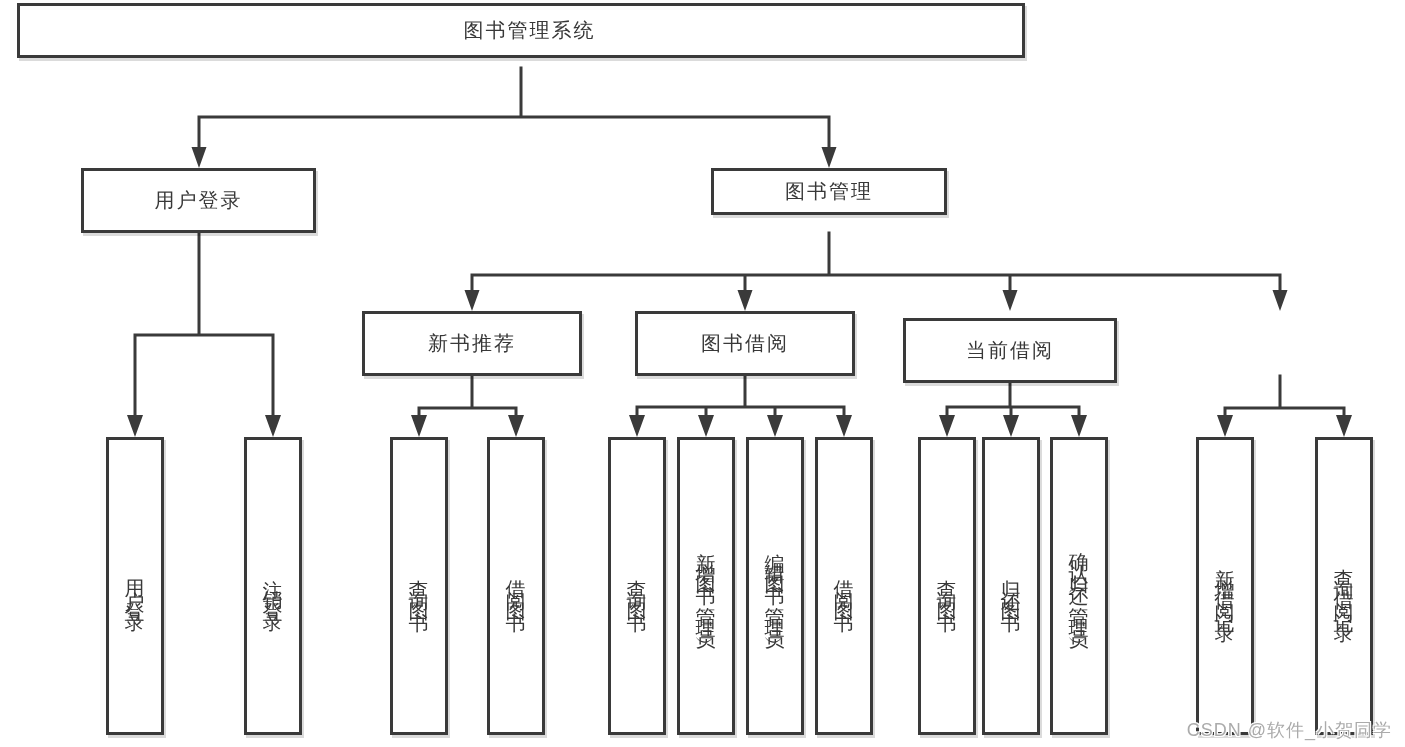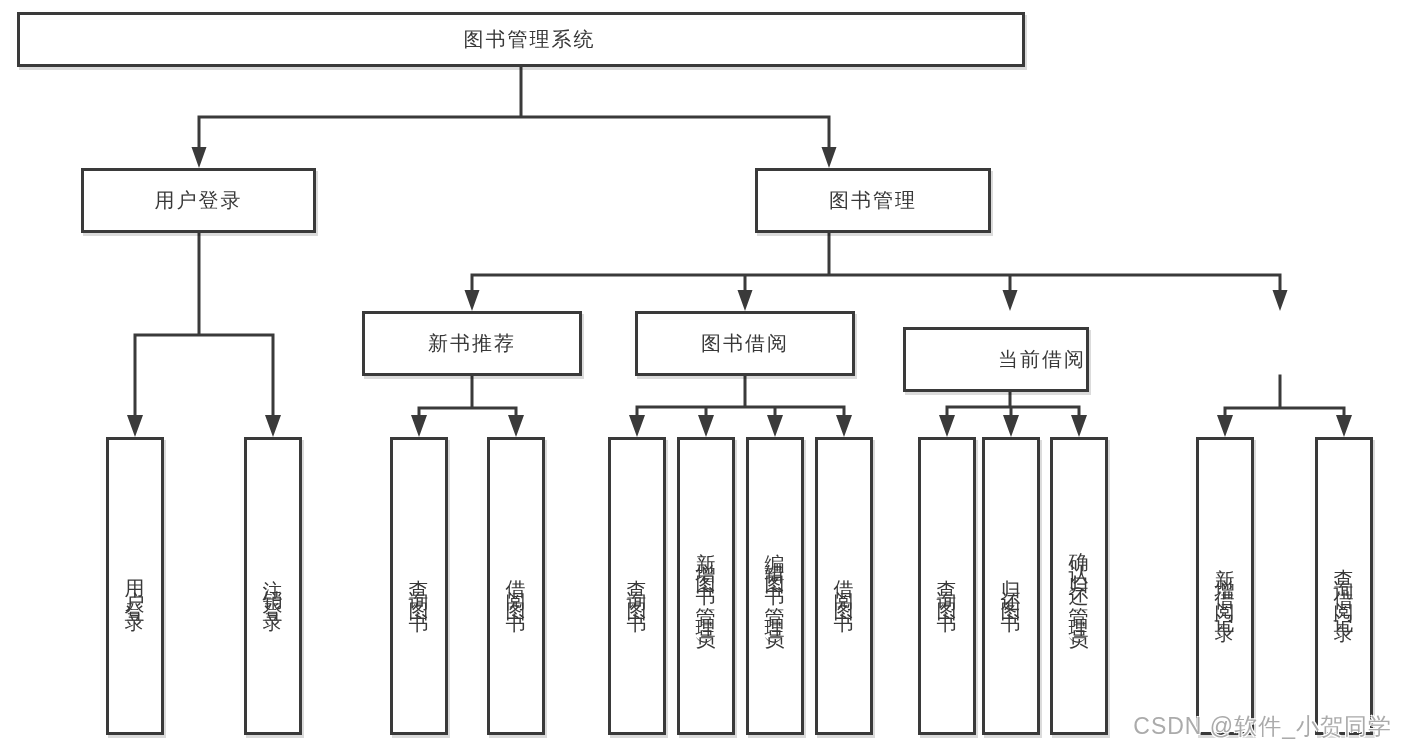--- a/index.html
+++ b/index.html
@@ -38,21 +38,21 @@
     text-orientation: mixed;
     font-size: 20px;
     letter-spacing: 11px;
     line-height: 1;
     white-space: nowrap;
   }
   .watermark {
     position: absolute;
     right: 13px;
     bottom: 5px;
-    font-size: 23px;
+    font-size: 18px;
     color: #ababab;
     text-shadow: 1px 1px 0 #ffffff, -1px -1px 0 #ffffff, 1px -1px 0 #ffffff, -1px 1px 0 #ffffff;
     white-space: nowrap;
     letter-spacing: 1px;
     text-align: center;
   }
 </style>
 </head>
 <body>
 
@@ -72,38 +72,38 @@
       <path d="M191.5 147 h15 L199 168 Z M821.5 147 h15 L829 168 Z"></path>
       <path d="M464.5 290 h15 L472 311 Z M737.5 290 h15 L745 311 Z M1002.5 290 h15 L1010 311 Z M1272.5 290 h15 L1280 311 Z"></path>
       <path d="M127 415 h16 L135 437 Z M265 415 h16 L273 437 Z"></path>
       <path d="M411 415 h16 L419 437 Z M508 415 h16 L516 437 Z"></path>
       <path d="M629 415 h16 L637 437 Z M698 415 h16 L706 437 Z M767 415 h16 L775 437 Z M836 415 h16 L844 437 Z"></path>
       <path d="M939 415 h16 L947 437 Z M1003 415 h16 L1011 437 Z M1071 415 h16 L1079 437 Z"></path>
       <path d="M1217 415 h16 L1225 437 Z M1336 415 h16 L1344 437 Z"></path>
     </g>
   </svg>
 
-  <div class="box h" style="left:17px; top:12px; width:1008px; height:55px;padding-left:17px;">
+  <div class="box h" style="left:17px; top:3px; width:1008px; height:55px;padding-left:17px;">
     <span>图书管理系统</span>
   </div>
 
   <div class="box h" style="left:81px; top:168px; width:235px; height:65px;">
     <span>用户登录</span>
   </div>
-  <div class="box h" style="left:711px; top:168px; width:236px; height:65px;margin-left:44px;">
+  <div class="box h" style="left:711px; top:168px; width:236px; height:47px;">
     <span>图书管理</span>
   </div>
 
   <div class="box h" style="left:635px; top:311px; width:220px; height:65px;">
     <span>图书借阅</span>
   </div>
   <div class="box h" style="left:362px; top:311px; width:220px; height:65px;">
     <span>新书推荐</span>
   </div>
-  <div class="box h" style="left:903px; top:327px; width:186px; height:65px;justify-content:flex-end;">
+  <div class="box h" style="left:903px; top:318px; width:214px; height:65px;">
     <span>当前借阅</span>
   </div>
 
   <div class="box v" style="left:106px; top:437px; width:58px; height:298px;">
     <span>用户登录</span>
   </div>
   <div class="box v" style="left:244px; top:437px; width:58px; height:298px;">
     <span>注销登录</span>
   </div>
 

